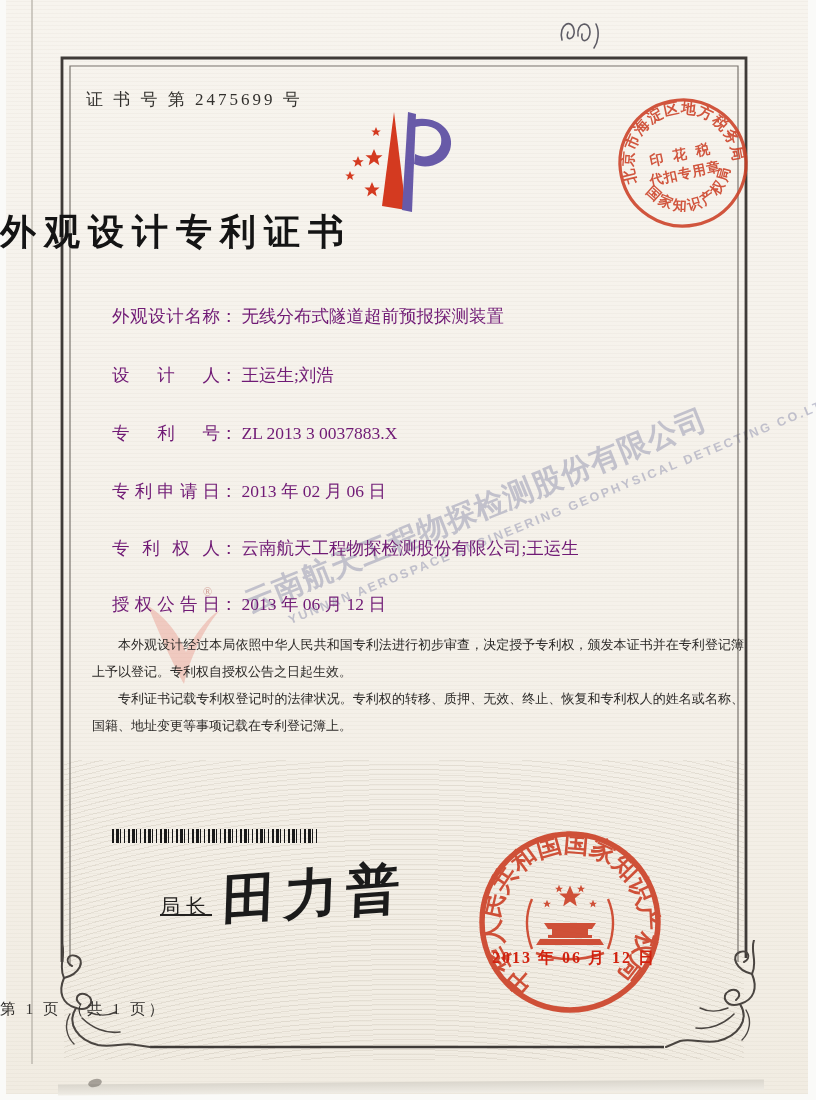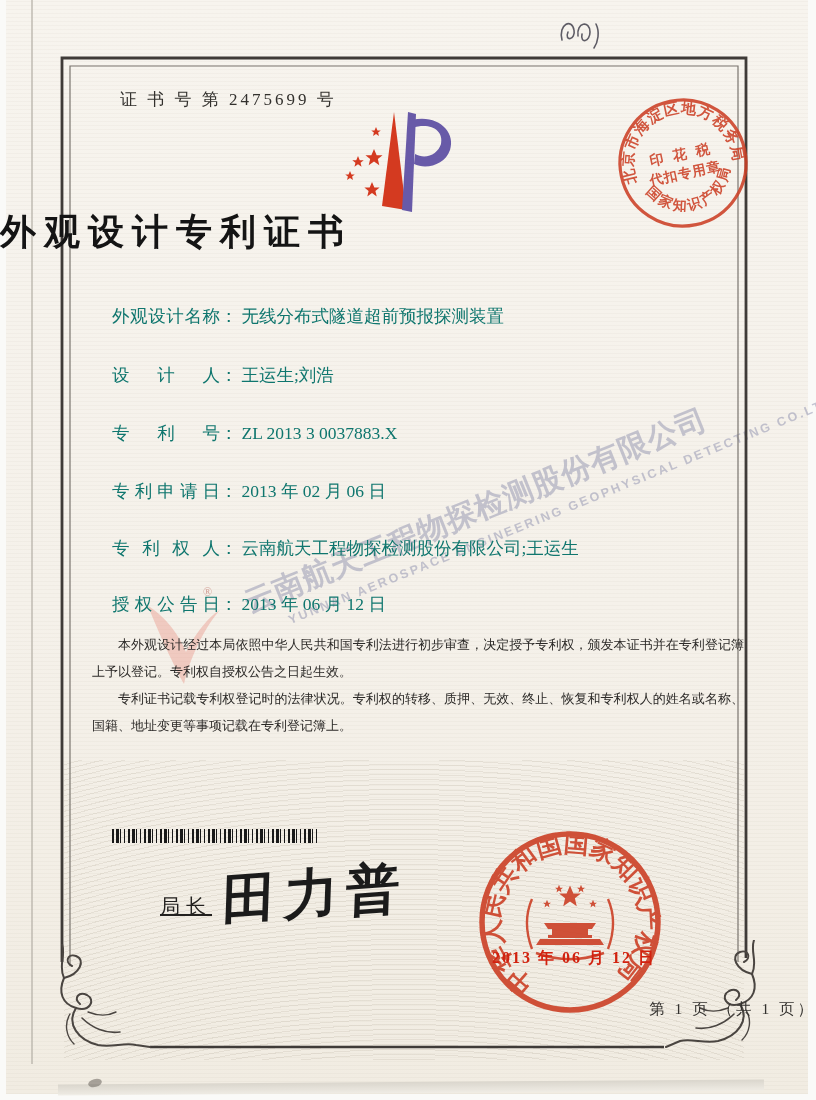--- a/index.html
+++ b/index.html
@@ -19,41 +19,41 @@
     background:linear-gradient(#d6d2c9,#efece5);transform:rotate(-.4deg);opacity:.85;}
   .ink-blob{position:absolute;left:88px;top:1079px;width:14px;height:8px;border-radius:50%;
     background:#6a645c;opacity:.55;transform:rotate(-15deg);}
   .guilloche{
     position:absolute;left:64px;top:760px;width:680px;height:300px;pointer-events:none;
     background:repeating-radial-gradient(circle at 50% 420%, rgba(158,146,126,.16) 0 1px, transparent 1px 5px);
   }
   svg{display:block;}
   .abs{position:absolute;}
 
-  .cert-no{left:120px;top:88px;font-size:17px;letter-spacing:3px;color:#32302d;}
+  .cert-no{left:86px;top:88px;font-size:17px;letter-spacing:3px;color:#32302d;}
   .title{left:0;top:208px;width:816px;text-align:left;font-size:36px;font-weight:700;
          letter-spacing:8px;color:#141414;}
 
-  .field{left:112px;width:600px;font-size:17.5px;color:#0f766e;white-space:nowrap;}
+  .field{left:112px;width:600px;font-size:17.5px;color:#701a75;white-space:nowrap;}
   .field .lab{display:inline-block;width:108px;text-align:justify;text-align-last:justify;vertical-align:bottom;}
   .field .col{display:inline-block;margin-right:4px;}
   .f1{top:304px}.f2{top:363px}.f3{top:421px}.f4{top:479px}.f5{top:536px}.f6{top:592px}
 
   .body-text{left:92px;top:631px;width:652px;font-size:13px;line-height:27px;
     color:#2b2927;text-align:justify;}
   .body-text p{margin:0;text-indent:2em;}
 
   .barcode{left:112px;top:829px;width:205px;height:14px;
     background:repeating-linear-gradient(90deg,#191919 0 2px,transparent 2px 4px,#191919 4px 7px,
       transparent 7px 8px,#191919 8px 9px,transparent 9px 12px,#191919 12px 13px,transparent 13px 16px);}
   .director-label{left:160px;top:893px;font-size:20px;letter-spacing:6px;color:#23211f;text-decoration:underline;}
   .signature{left:222px;top:858px;font-size:54px;font-weight:600;letter-spacing:8px;color:#1b1b1b;
     transform:rotate(-4deg) skewX(-6deg);font-family:"Liberation Serif",serif;}
 
-  .footer{left:0;top:999px;width:816px;text-align:right;font-size:15.5px;letter-spacing:3px;color:#33312e;}
+  .footer{left:0;top:999px;width:816px;text-align:left;font-size:15.5px;letter-spacing:3px;color:#33312e;}
 
   .wm-wrap{left:0;top:0;width:816px;height:1100px;pointer-events:none;}
   .wm-rot{position:absolute;left:238px;top:585px;transform:rotate(-22deg);transform-origin:0 0;white-space:nowrap;}
   .wm-cn{font-size:30px;letter-spacing:1px;color:rgba(148,150,176,.52);font-weight:600;}
   .wm-en{font-size:12.5px;letter-spacing:2.5px;color:rgba(150,152,178,.55);margin-top:4px;margin-left:34px;
     font-family:"Liberation Sans",sans-serif;font-weight:700;}
   .wm-reg{position:absolute;left:203px;top:585px;font-size:12px;color:rgba(195,125,115,.7);}
 
   .seal-date{left:492px;top:948px;font-size:16px;font-weight:700;letter-spacing:2px;color:#d2220f;}
   .stamp-rot{transform:rotate(-12deg);transform-origin:50% 50%;}

